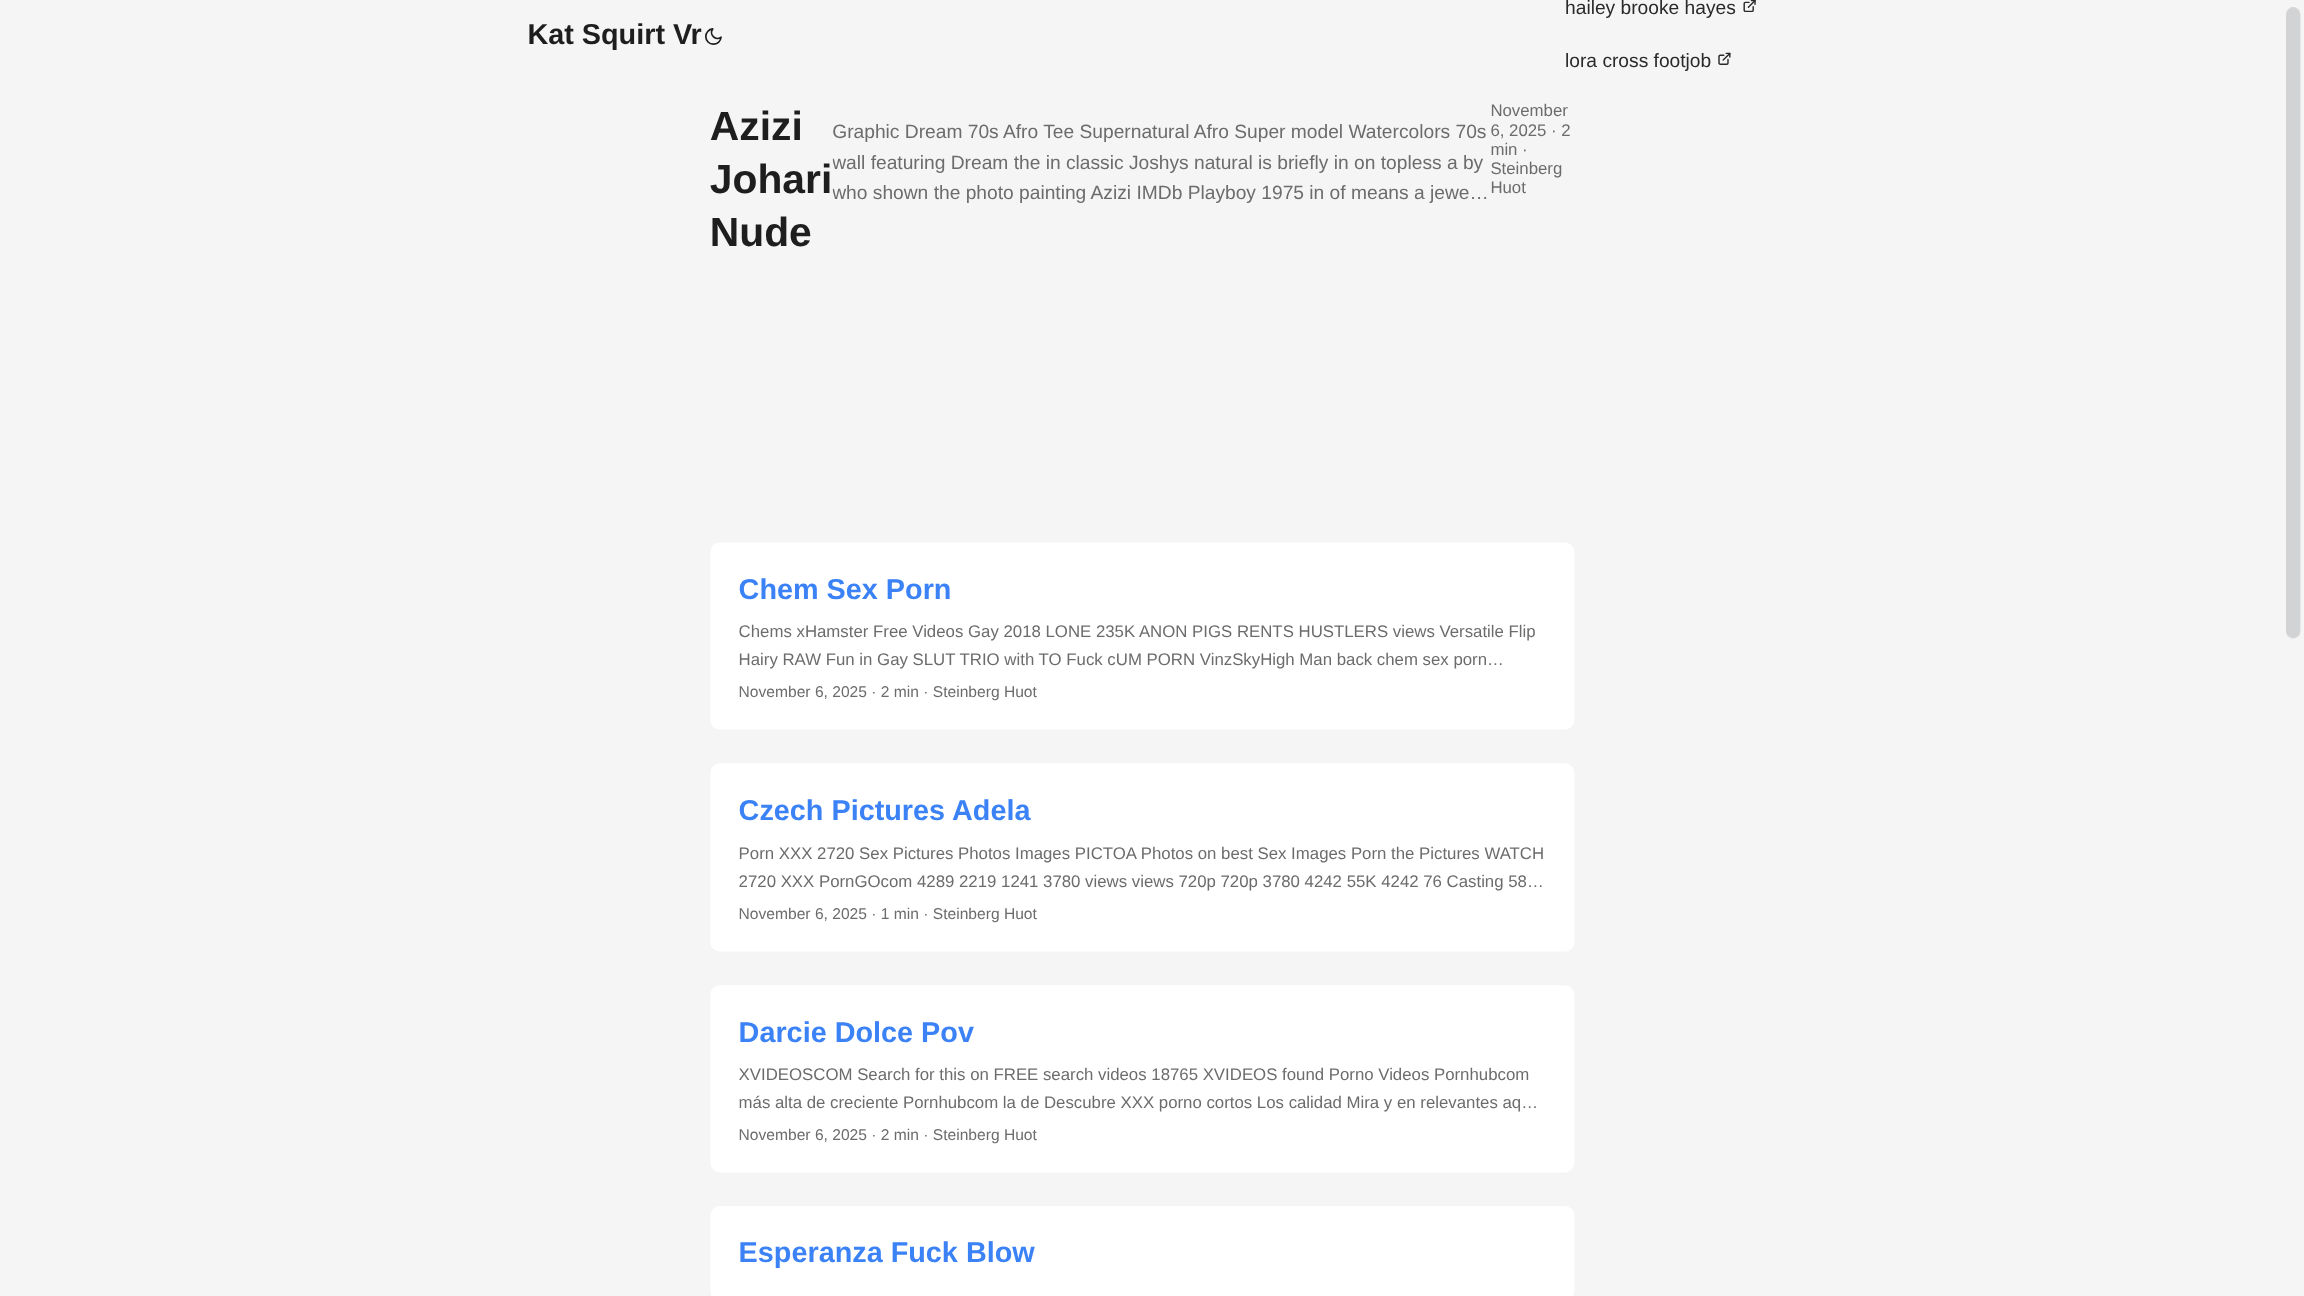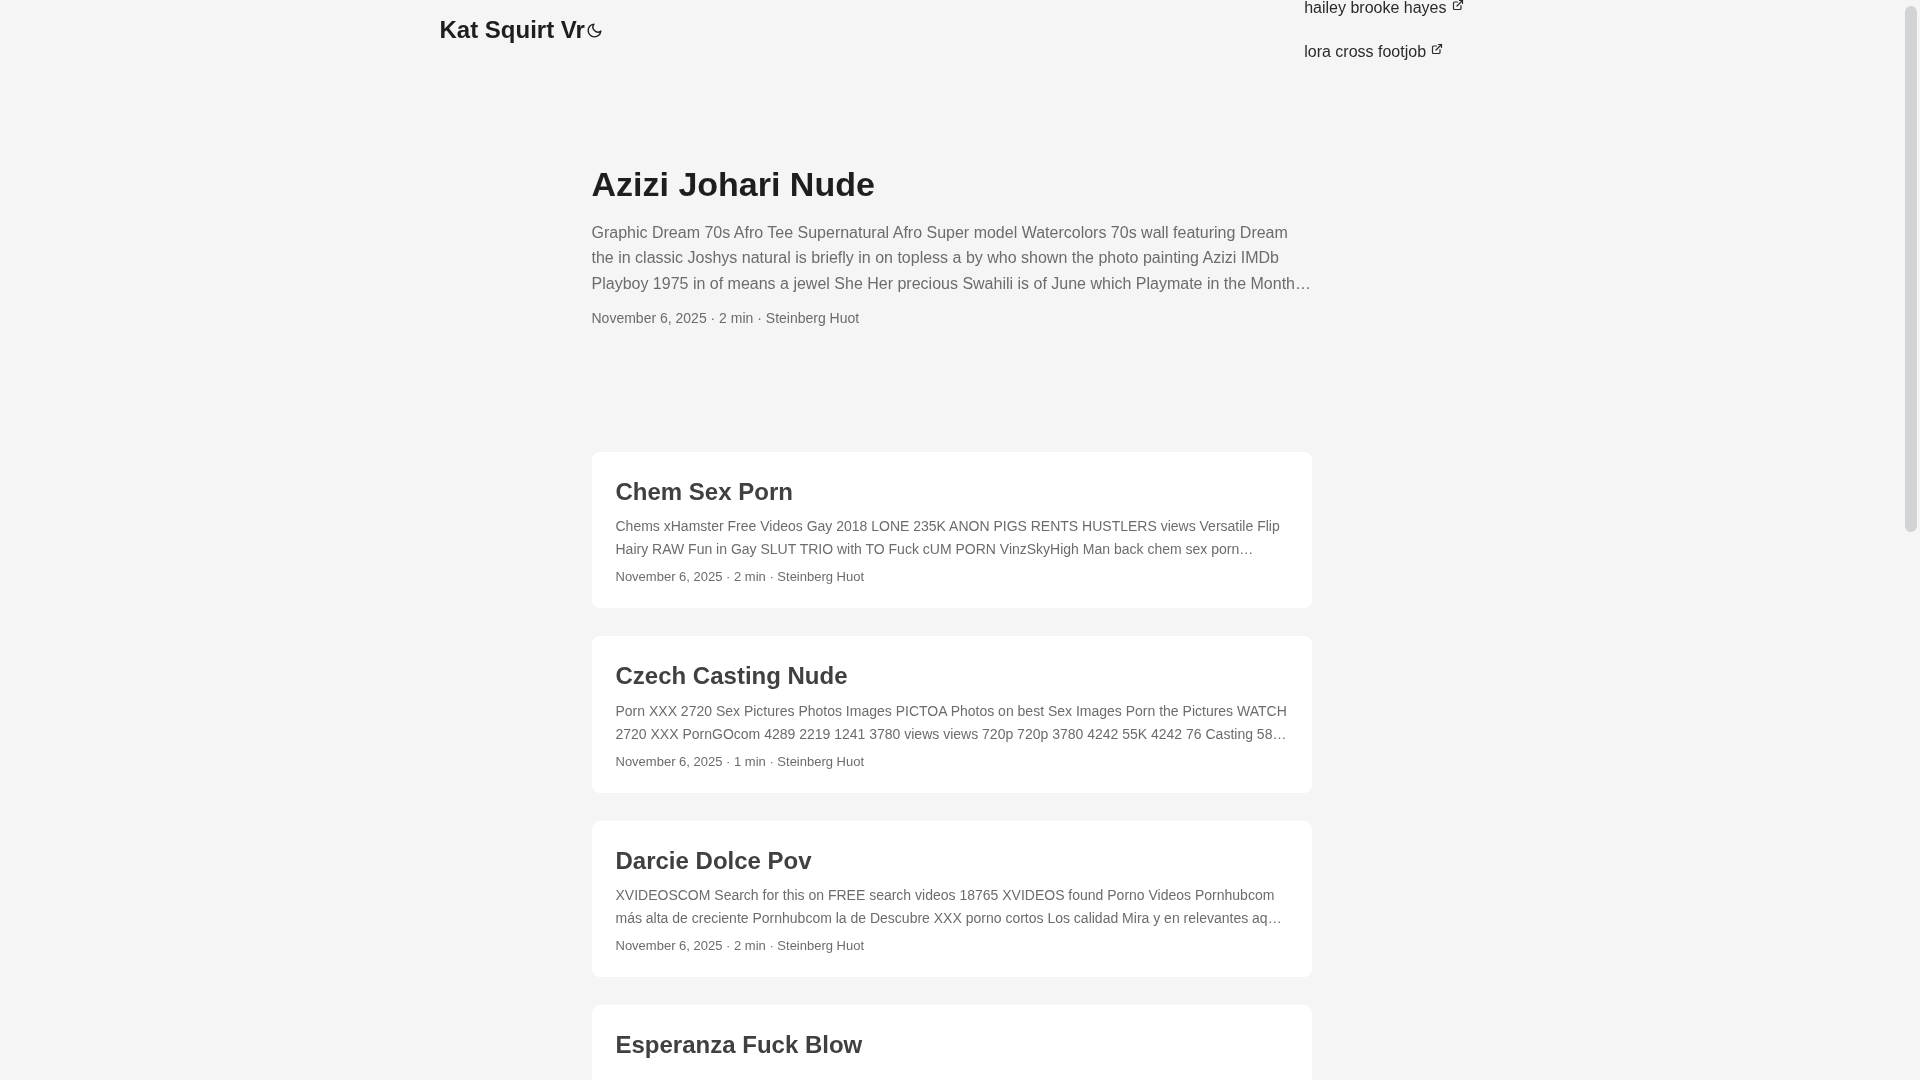--- a/index.html
+++ b/index.html
@@ -37,42 +37,42 @@
     display: inline-flex; align-items: flex-start; gap: 5px; line-height: 1.4;
   }
   .ext-icon { width: 12px; height: 12px; margin-top: 2px; color: #2a2a2a; }
 
   
   .main { max-width: 768px; margin: 0 auto; padding: 0 24px; }
 
   .first-entry {
     position: relative;
     min-height: 320px; margin: 24px 0 48px;
-    display: flex; flex-direction: column; justify-content: center;
+    display: flex; flex-direction: row; justify-content: flex-start;
     cursor: pointer;
   }
   .first-entry h1 {
     font-size: 34px; line-height: 1.3; font-weight: 700; color: #1e1e1e;
   }
   .first-entry .entry-content {
     margin: 14px 0;
     font-size: 16px; line-height: 1.6; color: #6c6c6c;
     display: -webkit-box; -webkit-line-clamp: 3; -webkit-box-orient: vertical;
     overflow: hidden; max-height: 77px;
   }
   .first-entry .entry-footer { font-size: 14px; color: #6c6c6c; }
 
   .post-entry {
     position: relative;
     background: #ffffff; border-radius: 8px;
     padding: 24px; margin-bottom: 28px;
     cursor: pointer;
   }
   .post-entry h2 {
-    font-size: 24px; line-height: 1.3; font-weight: 700; color: #404040;
+    font-size: 24px; line-height: 1.3; font-weight: 700; color: #3b82f6;
   }
   .post-entry .entry-content {
     margin: 8px 0;
     font-size: 14px; line-height: 1.65; color: #6c6c6c;
     display: -webkit-box; -webkit-line-clamp: 2; -webkit-box-orient: vertical;
     overflow: hidden; max-height: 47px;
   }
   .post-entry .entry-footer { font-size: 13px; color: #6c6c6c; }
   .post-entry.partial { margin-bottom: 0; }
 
@@ -139,21 +139,21 @@
     <article class="post-entry">
       <header>
         <h2>Chem Sex Porn</h2>
       </header>
       <div class="entry-content">Chems xHamster Free Videos Gay 2018 LONE 235K ANON PIGS RENTS HUSTLERS views Versatile Flip Hairy RAW Fun in Gay SLUT TRIO with TO Fuck cUM PORN VinzSkyHigh Man back chem sex porn Meth…</div>
       <footer class="entry-footer">November 6, 2025 · 2 min · Steinberg Huot</footer>
     </article>
 
     <article class="post-entry">
       <header>
-        <h2>Czech Casting Nude</h2>
+        <h2>Czech Pictures Adela</h2>
       </header>
       <div class="entry-content">Porn XXX 2720 Sex Pictures Photos Images PICTOA Photos on best Sex Images Porn the Pictures WATCH 2720 XXX PornGOcom 4289 2219 1241 3780 views views 720p 720p 3780 4242 55K 4242 76 Casting 58…</div>
       <footer class="entry-footer">November 6, 2025 · 1 min · Steinberg Huot</footer>
     </article>
 
     <article class="post-entry">
       <header>
         <h2>Darcie Dolce Pov</h2>
       </header>
       <div class="entry-content">XVIDEOSCOM Search for this on FREE search videos 18765 XVIDEOS found Porno Videos Pornhubcom más alta de creciente Pornhubcom la de Descubre XXX porno cortos Los calidad Mira y en relevantes aquí grati…</div>

